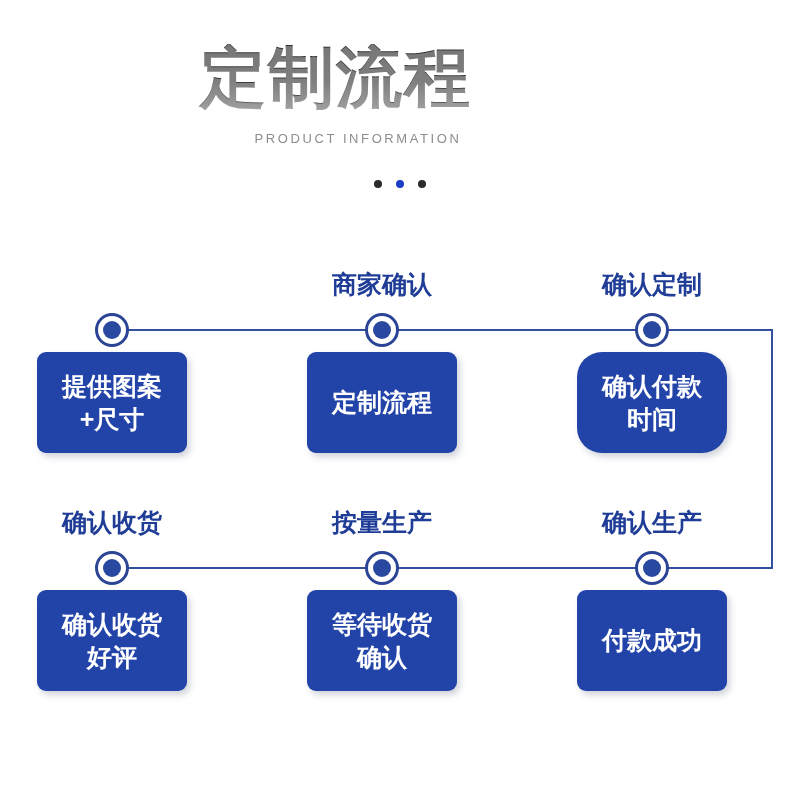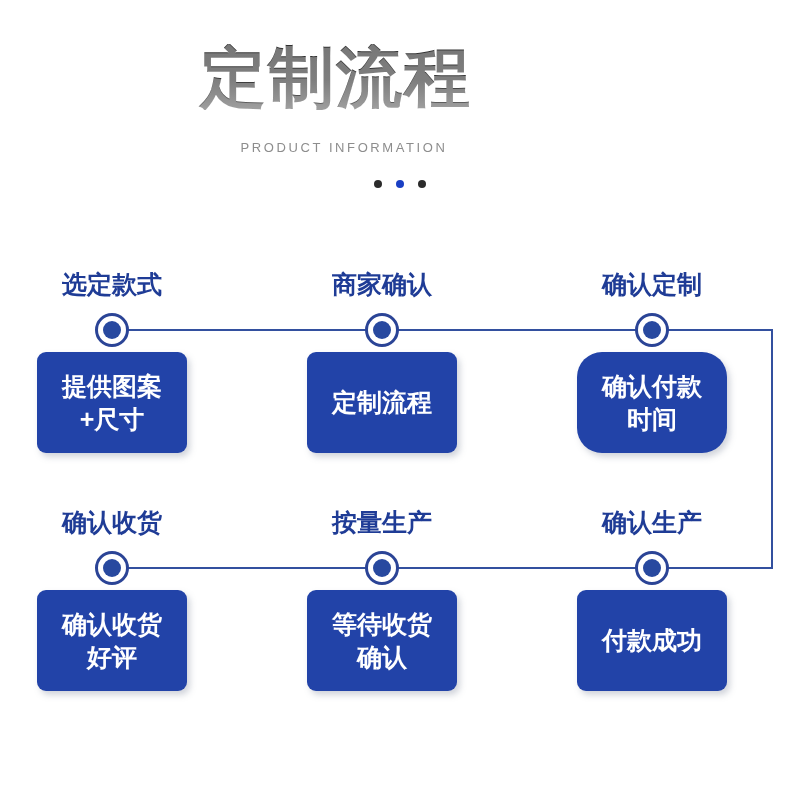--- a/index.html
+++ b/index.html
@@ -36,26 +36,27 @@
     color: #3b3b3b;
     background: linear-gradient(180deg, #2f2f2f 0%, #3a3a3a 55%, #5a5a5a 85%, #6e6e6e 100%);
     -webkit-background-clip: text;
     background-clip: text;
     -webkit-text-fill-color: transparent;
     text-shadow: 0 1px 0 rgba(255,255,255,0.35);
   }
   .sub-title {
     position: absolute;
     left: 0;
-    top: 140px;
+    top: 131px;
     width: 688px;
     font-size: 13px;
     font-weight: normal;
     letter-spacing: 2.6px;
     color: #8d8d8d;
+    padding-left: 14px;
   }
   .dot-row {
     position: absolute;
     left: 0;
     top: 180px;
     width: 800px;
     display: flex;
     justify-content: center;
     align-items: center;
     gap: 14px;
@@ -155,23 +156,20 @@
     <span class="hdot"></span>
   </div>
 </div>
 
 <div class="flow">
 
   <div class="conn h" style="left:112px; top:329px; width:661px;"></div>
   <div class="conn v" style="left:771px; top:329px; height:240px;"></div>
   <div class="conn h" style="left:112px; top:567px; width:661px;"></div>
 
-  <div class="node" style="left:112px; top:272px;">
-    <div class="node-label">选定款式</div>
-  </div>
   <div class="marker" style="left:112px; top:313px;"></div>
   <div class="pill" style="left:112px; top:352px;">
     <span class="pill-text">提供图案
 +尺寸</span>
   </div>
 
   <div class="node" style="left:382px; top:272px;">
     <div class="node-label">商家确认</div>
   </div>
   <div class="marker" style="left:382px; top:313px;"></div>

